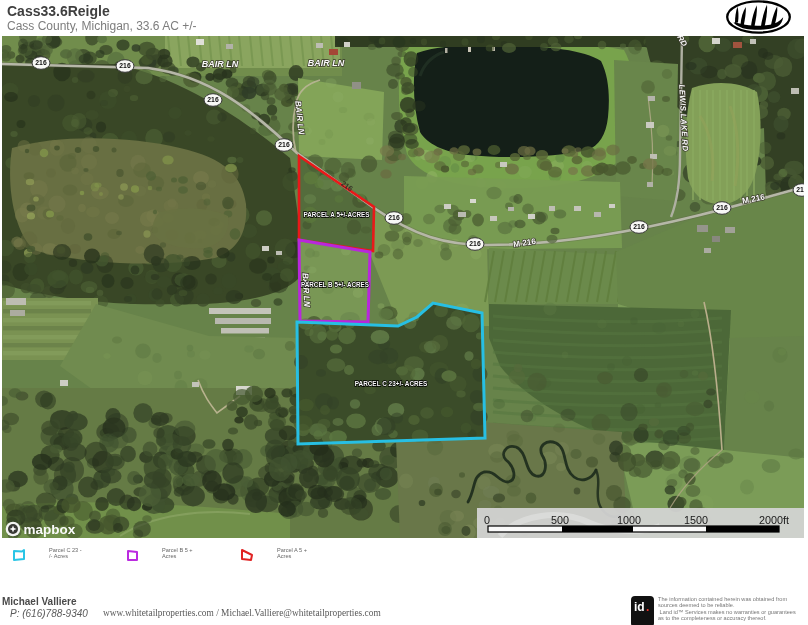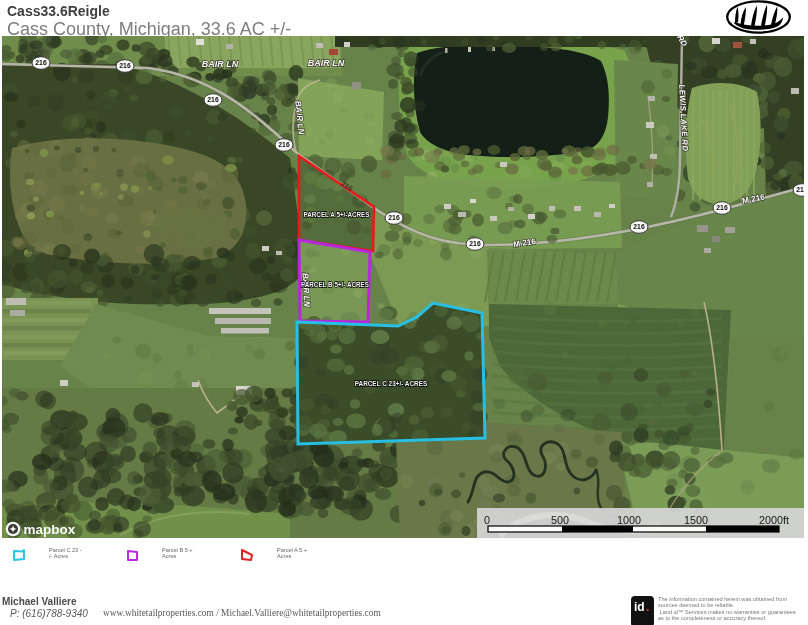--- a/index.html
+++ b/index.html
@@ -4,21 +4,21 @@
 <style>
   html,body{margin:0;padding:0;}
   body{width:808px;height:625px;background:#ffffff;font-family:"Liberation Sans",sans-serif;position:relative;overflow:hidden;}
   .abs{position:absolute;}
 </style>
 </head>
 <body>
 
 <div class="abs" style="left:7px;top:3px;font-size:14px;font-weight:bold;color:#3f3f3f;">Cass33.6Reigle</div>
 
-<div class="abs" style="left:7px;top:18.5px;font-size:18px;color:#7d7d7d;">Cass County, Michigan, 33.6 AC +/-</div>
+<div class="abs" style="left:7px;top:18.5px;font-size:12px;color:#7d7d7d;">Cass County, Michigan, 33.6 AC +/-</div>
 
 <svg class="abs" style="left:725px;top:0px;" width="70" height="36" viewBox="0 0 70 36">
   <ellipse cx="33.5" cy="17" rx="31.3" ry="15.6" fill="none" stroke="#000" stroke-width="2.3"></ellipse>
   <path d="M8.5,22.5 C12,26.5 18,29 26,29.6 C36,30.3 46,29.5 52.5,26.5 C55.5,25 57.5,21.5 58.2,17.2 C55,21.3 50,23.9 45,24.7 C36,26.1 24,26 17,24 C13.5,23 10.5,22.4 8.5,22.5 Z" fill="#000"></path>
   <path d="M10,23 C10,17 10.8,11 12.5,6.5 C13.6,11 13.8,17 13,22.5 Z" fill="#000"></path>
   <path d="M15.5,24.7 C16,18 17.8,11.5 20.8,7 C21.2,12 20,19 18.8,25.2 Z" fill="#000"></path>
   <path d="M26,25.8 C27,18 29.3,10.5 31.8,5.2 C32.4,11 31,19 29.5,26.2 Z" fill="#000"></path>
   <path d="M36,25.9 C37.2,18 39.5,10 42,4.7 C42.6,10.5 41.2,19 39.7,26 Z" fill="#000"></path>
   <path d="M46,25 C47.3,18 49.6,11 52.2,6.2 C52.8,11.5 51.4,19 49.8,24.5 Z" fill="#000"></path>
 </svg>

